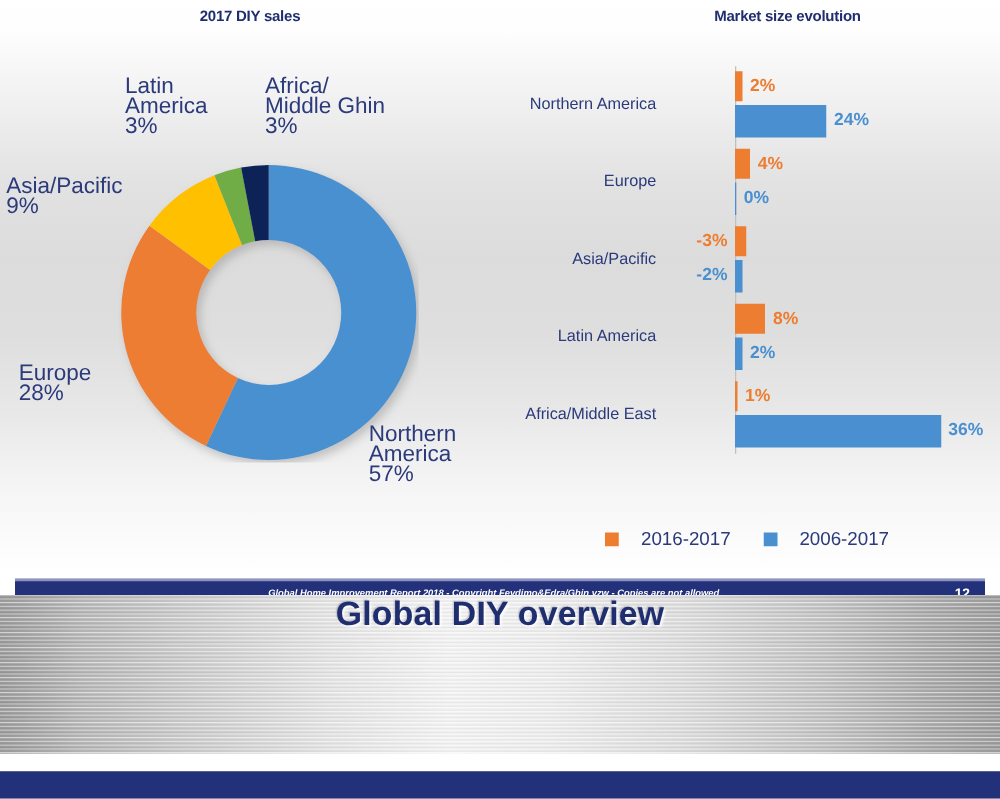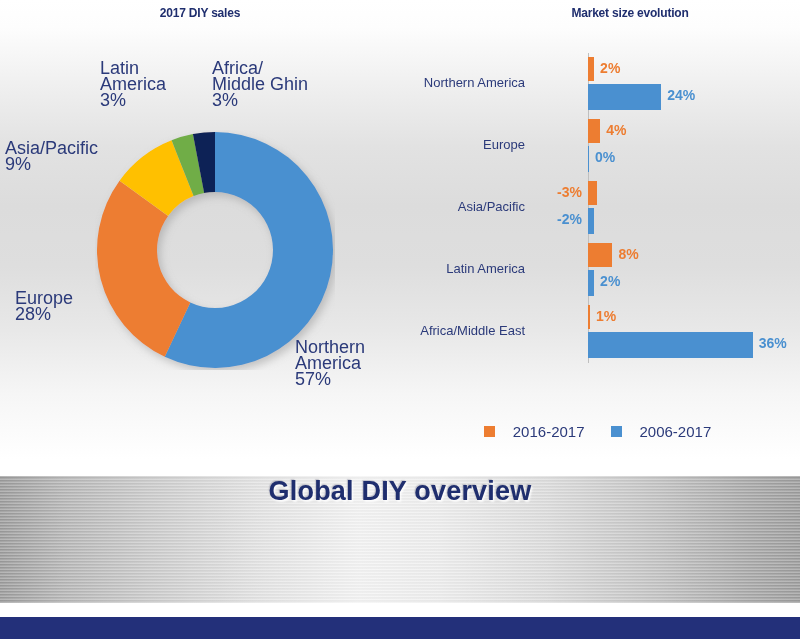--- a/index.html
+++ b/index.html
@@ -345,19 +345,23 @@
       <div class="legend-item">
         <span class="legend-swatch" style="background: rgb(237, 125, 49);"></span>
         <span class="legend-text">2016-2017</span>
       </div>
       <div class="legend-item">
         <span class="legend-swatch" style="background: rgb(74, 144, 208);"></span>
         <span class="legend-text">2006-2017</span>
       </div>
     </div>
 
+  <div id="footer-bar">
+    <div id="footer-text">Global Home Improvement Report 2018  - Copyright Feydimo&amp;Edra/Ghin vzw - Copies are not allowed</div>
+    <div id="footer-page">12</div>
+  </div>
 </div>
 
 <div id="banner-gap"></div>
 <div id="banner">
   <div id="banner-title">Global DIY overview</div>
 </div>
 <div id="banner-strip"></div>
 
 </body></html>

